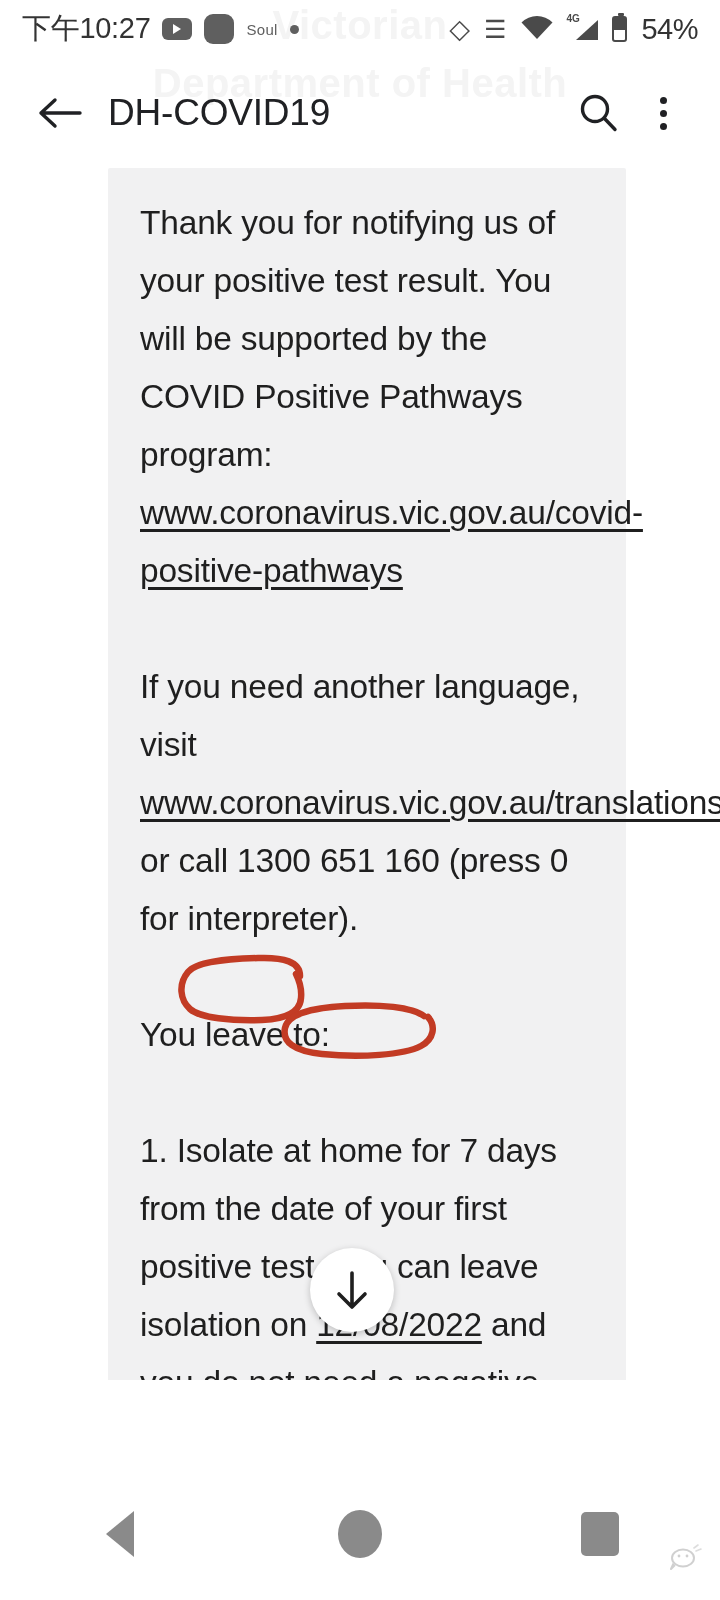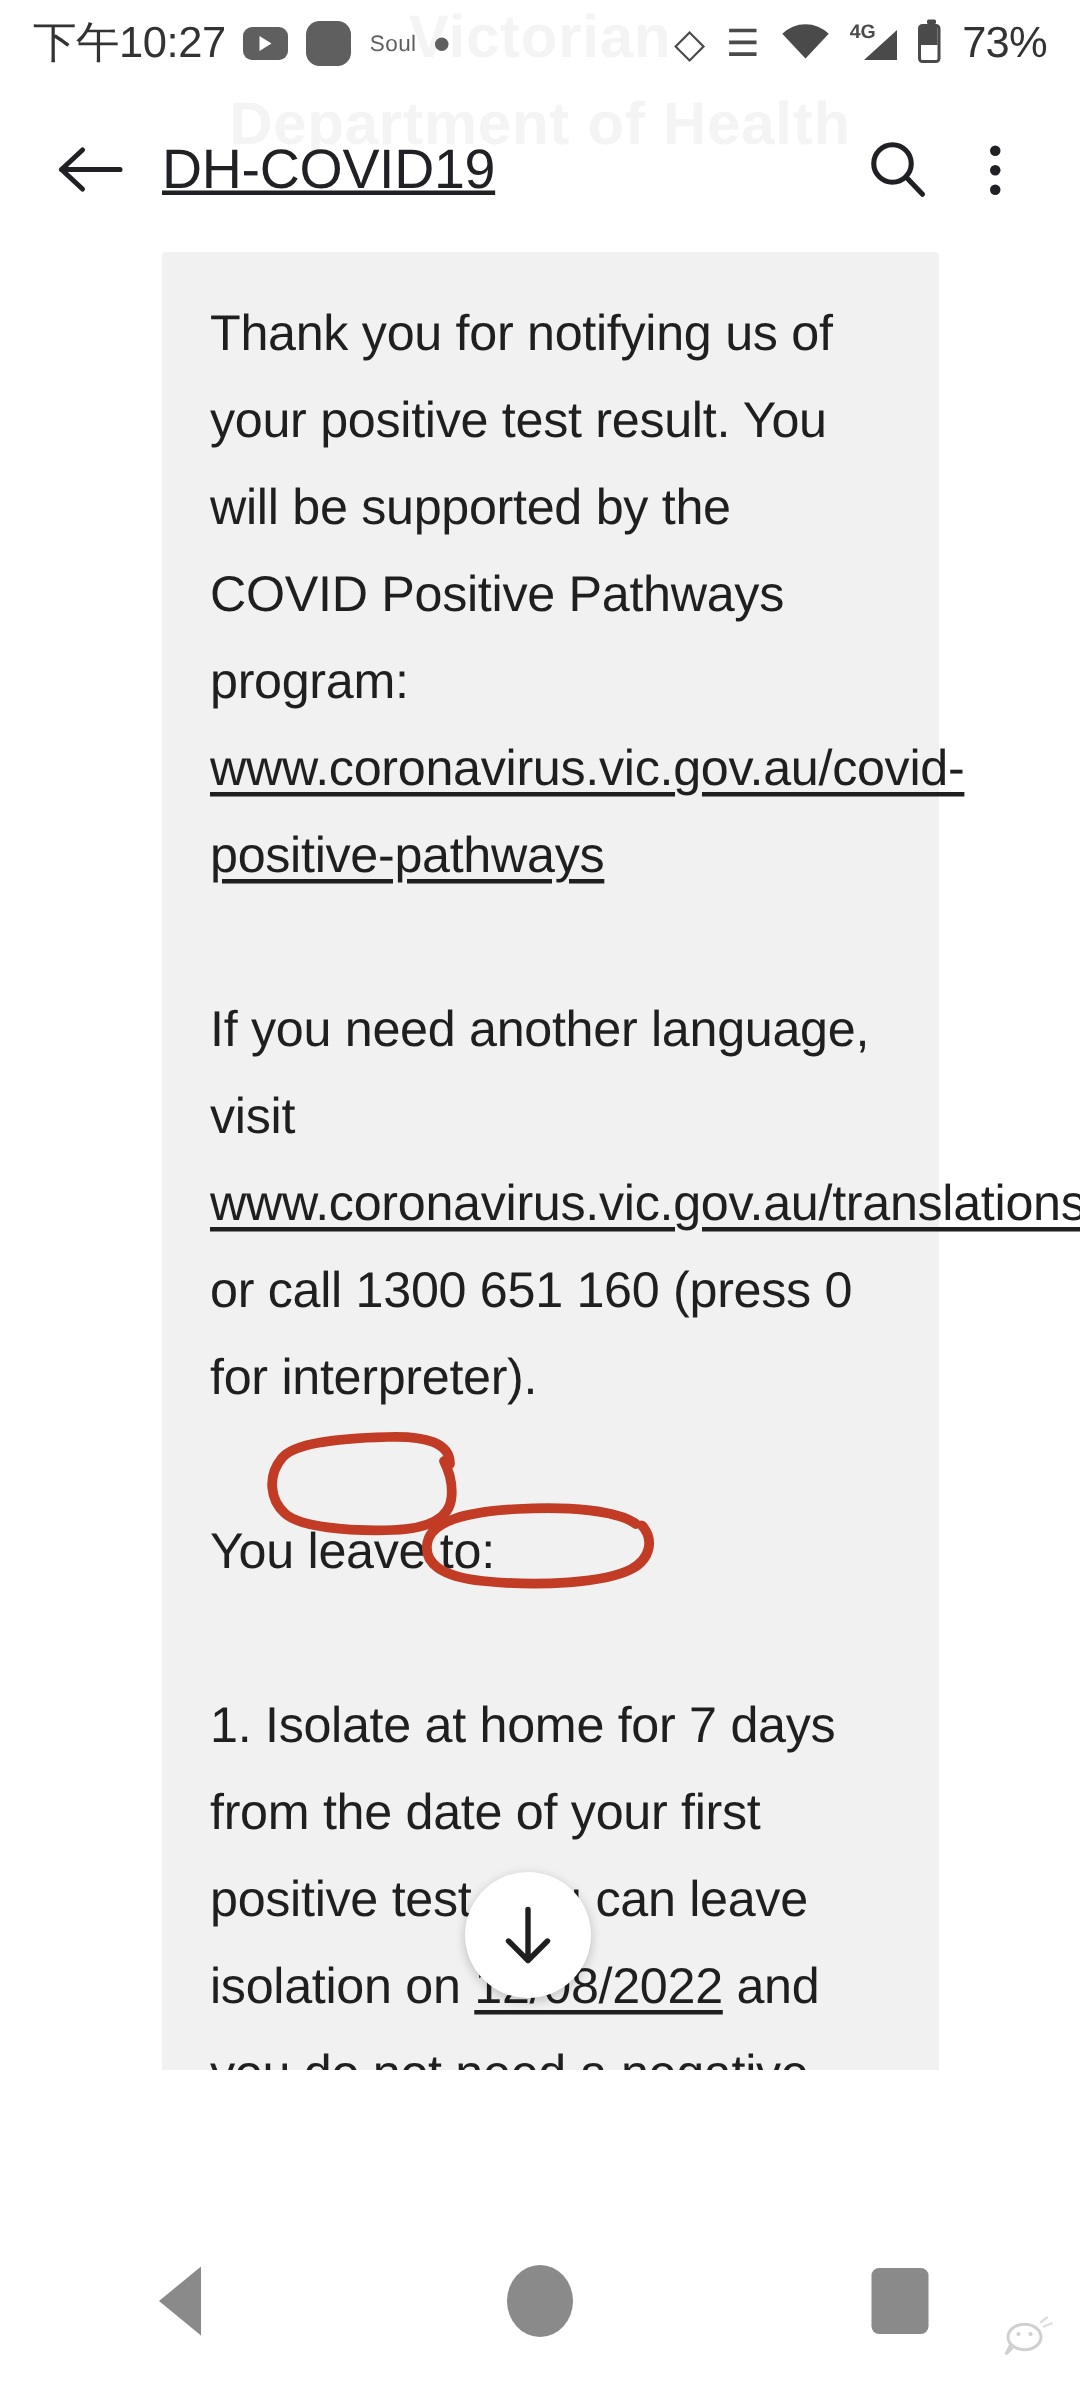--- a/index.html
+++ b/index.html
@@ -53,21 +53,21 @@
     display:block;
   }
   .sq-icon { width:30px; height:30px; background:#5f5f5f; border-radius:9px; }
   .soul-label { font-size:15px; color:#5f5f5f; letter-spacing:0.3px; }
   .dot-icon { width:9px;height:9px;border-radius:50%;background:#5f5f5f; }
   #status-spacer { flex:1 1 auto; }
   #status-right { display:flex; align-items:center; gap:14px; flex:0 0 auto; }
   .bt-glyph { font-size:27px; color:#4a4a4a; line-height:1; }
   .vib-glyph { font-size:25px; color:#4a4a4a; line-height:1; }
   .sig-wrap { position:relative; width:30px; height:26px; }
-  .sig-4g { position:absolute; left:-2px; top:-3px; font-size:13px; color:#4a4a4a; font-weight:600;}
+  .sig-4g { position:absolute; left:-2px; top:-3px; font-size:10px; color:#4a4a4a; font-weight:600;}
   .sig-tri {
     position:absolute; right:0; bottom:2px;
     width:0;height:0;border-style:solid;
     border-width:0 0 20px 22px; border-color:transparent transparent #4a4a4a transparent;
   }
   .batt {
     width:15px;height:26px;border:2.5px solid #4a4a4a;border-radius:3px;
     position:relative; background:linear-gradient(#4a4a4a 55%, #fff 55%);
   }
   .batt:before {
@@ -85,21 +85,21 @@
     z-index:5;
   }
   #back-arrow {
     width:52px;height:52px;flex:0 0 auto;
     display:flex;align-items:center;justify-content:center;
     font-size:40px;color:#202124;line-height:1;
   }
   #app-title {
     margin-left:22px;
     font-size:37px; color:#202124; letter-spacing:-0.2px;
-    flex:1 1 auto; white-space:nowrap;text-decoration:underline;
+    flex:1 1 auto; white-space:nowrap;
   }
   #search-btn { width:56px;height:56px;flex:0 0 auto;display:flex;align-items:center;justify-content:center;}
   #overflow-btn { width:46px;height:56px;flex:0 0 auto;display:flex;flex-direction:column;
     align-items:center;justify-content:center;gap:6px; margin-left:14px;}
   .kebab-dot { width:7px;height:7px;border-radius:50%;background:#202124; display:block; }
 
   
   #conversation {
     position:absolute; left:0; top:168px;
     width:720px; height:1212px;
@@ -234,21 +234,21 @@
       <span>
         <svg width="34" height="26" viewBox="0 0 34 26" aria-hidden="true">
           <path d="M17 25 L1.5 8.5 A22 22 0 0 1 32.5 8.5 Z" fill="#4a4a4a"></path>
         </svg>
       </span>
       <span class="sig-wrap">
         <span class="sig-4g">4G</span>
         <span class="sig-tri"></span>
       </span>
       <span class="batt"></span>
-      <span id="batt-pct">73%</span>
+      <span id="batt-pct">54%</span>
     </div>
   </div>
 
   <div id="app-bar">
     <div id="back-arrow">
       <svg width="44" height="34" viewBox="0 0 44 34" aria-hidden="true">
         <path d="M3 17 L17 4 M3 17 L17 30 M3 17 L42 17" stroke="#202124" stroke-width="3.4" fill="none" stroke-linecap="round" stroke-linejoin="round"></path>
       </svg>
     </div>
     <div id="app-title">DH-COVID19</div>

